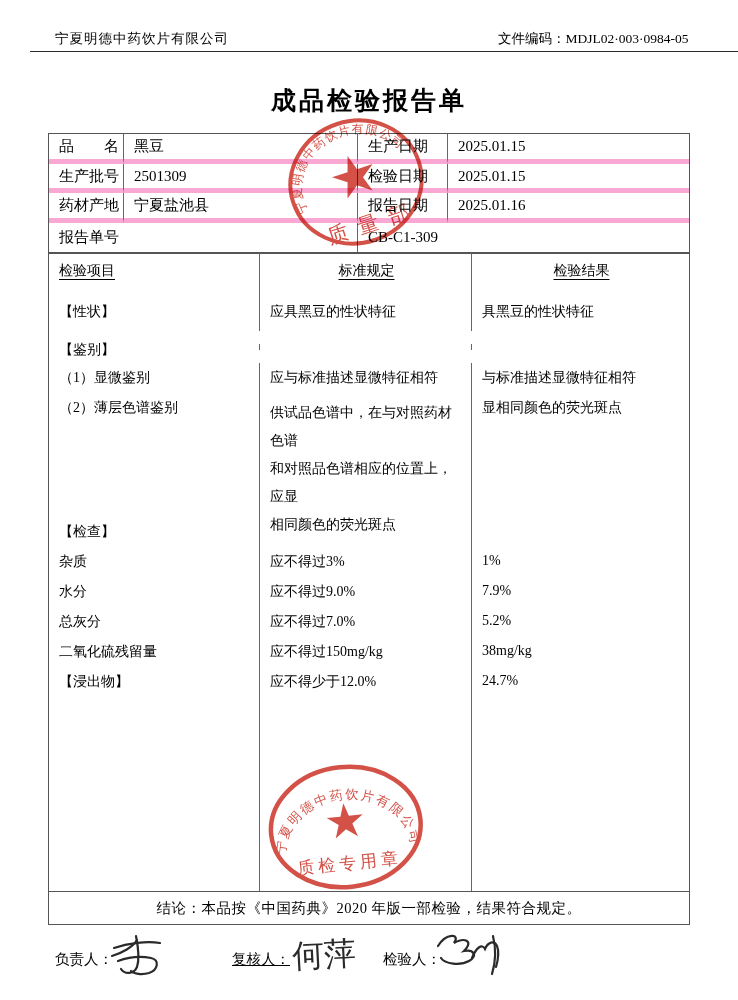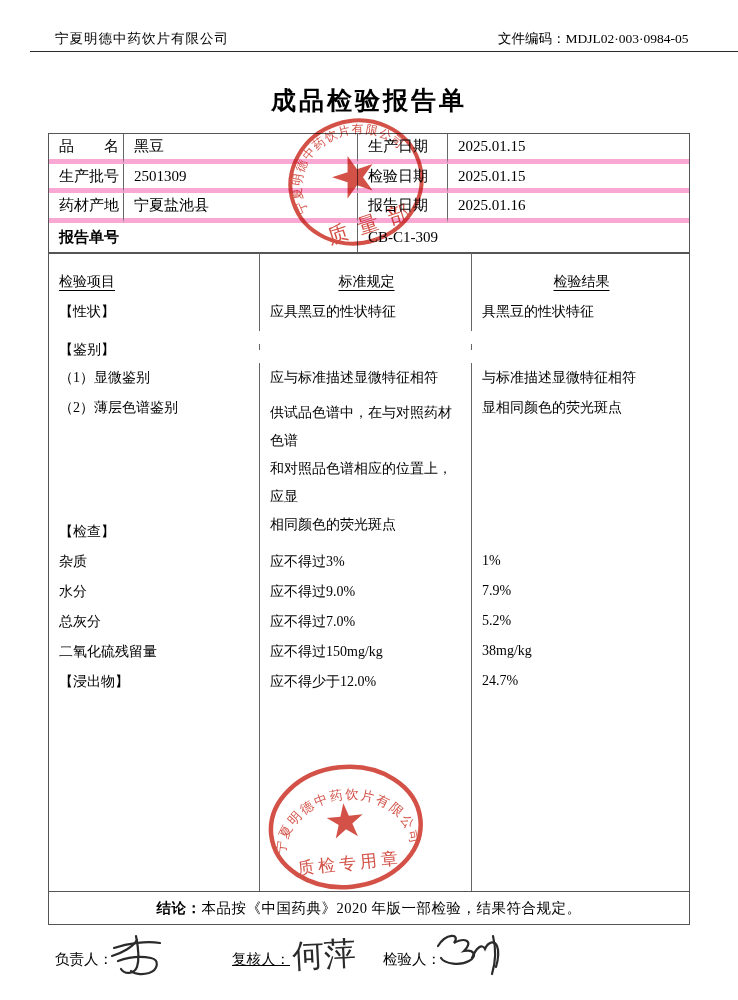--- a/index.html
+++ b/index.html
@@ -19,43 +19,43 @@
     position:absolute; left:48px; top:133px; width:642px; height:121px;
     box-sizing:border-box; border:1px solid #555;
     display:grid; grid-template-columns:75px 234px 90px auto; grid-auto-rows:29.7px;
     font-size:15px;
   }
   .info .cell { display:flex; align-items:center; padding-left:10px;
     border-right:1px solid #666; border-bottom:5px solid #f9a8d4; box-sizing:border-box;
     white-space:nowrap; overflow:visible; }
   .info .cell.lastcol { border-right:none; }
   .info .cell.lastrow { border-bottom:none; }
-  .info .span2a { grid-column:1 / 3;font-weight:bold; }
+  .info .span2a { grid-column:1 / 3; }
   .info .span2b { grid-column:3 / 5; }
   
   .insp {
     position:absolute; left:48px; top:252px; width:642px; height:673px;
     box-sizing:border-box; border:1px solid #555;
     display:flex; flex-direction:column; font-size:14px;
   }
   .trow { display:flex; flex:0 0 auto; }
   .trow .c1 { width:210px; box-sizing:border-box; padding:6px 8px 0 10px; }
   .trow .c2 { width:212px; box-sizing:border-box; padding:6px 8px 0 10px; border-left:1px solid #666; white-space:pre-line; }
   .trow .c3 { flex:1; box-sizing:border-box; padding:6px 8px 0 10px; border-left:1px solid #666; }
   .thead { height:44px; }
-  .thead .hc { text-decoration:underline; text-underline-offset:4px; padding-top:20px; }
+  .thead .hc { text-decoration:underline; text-underline-offset:4px; padding-top:9px; }
   .thead .c1.hc { text-align:left; }
   .thead .c2.hc, .thead .c3.hc { text-align:center; }
   .h34 { height:34px; } .h32 { height:32px;align-items:center; } .h30 { height:30px; }
   .h124 { height:124px; }
   .h124 .c2 { line-height:28px; }
   .filler { flex:1 1 auto; }
   .conclusion-row { border-top:1px solid #555; height:32px; display:flex;
     align-items:center; justify-content:center; font-size:14.5px; letter-spacing:0.5px; }
-  .conclusion-row .lbl { font-weight:bold; }
+  .conclusion-row .lbl { font-weight:normal; }
   
   .stamp { position:absolute; mix-blend-mode:multiply; opacity:0.92; }
   .stamp-top { left:266px; top:97px; }
   .stamp-bottom { left:251px; top:754px; }
   
   .sig-label { position:absolute; font-size:14.5px; }
   .sig-svg { position:absolute; }
 </style>
 </head>
 <body>

